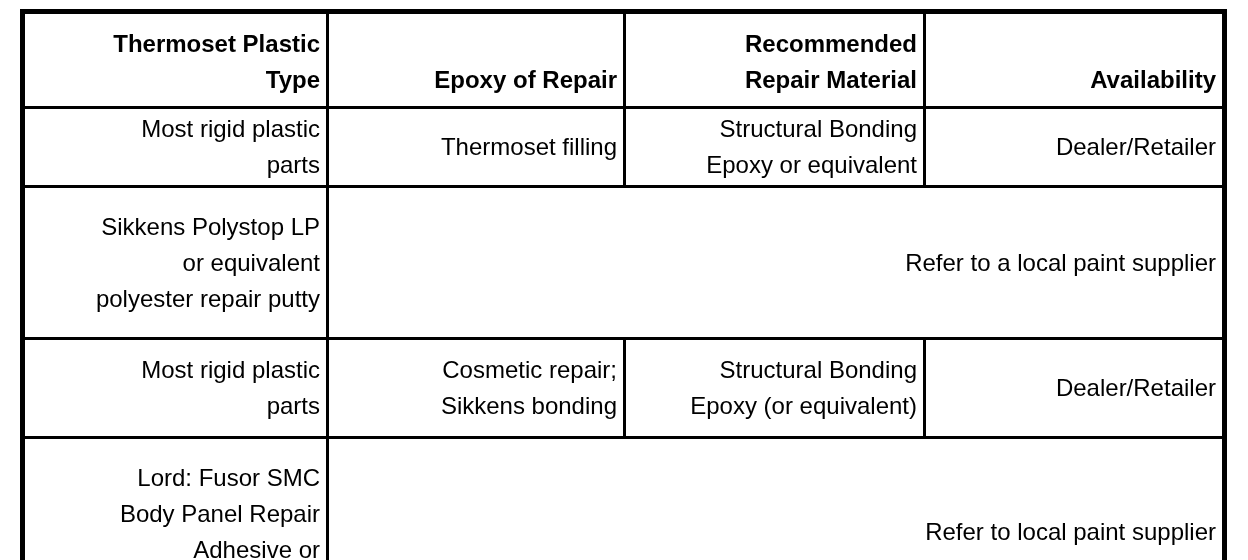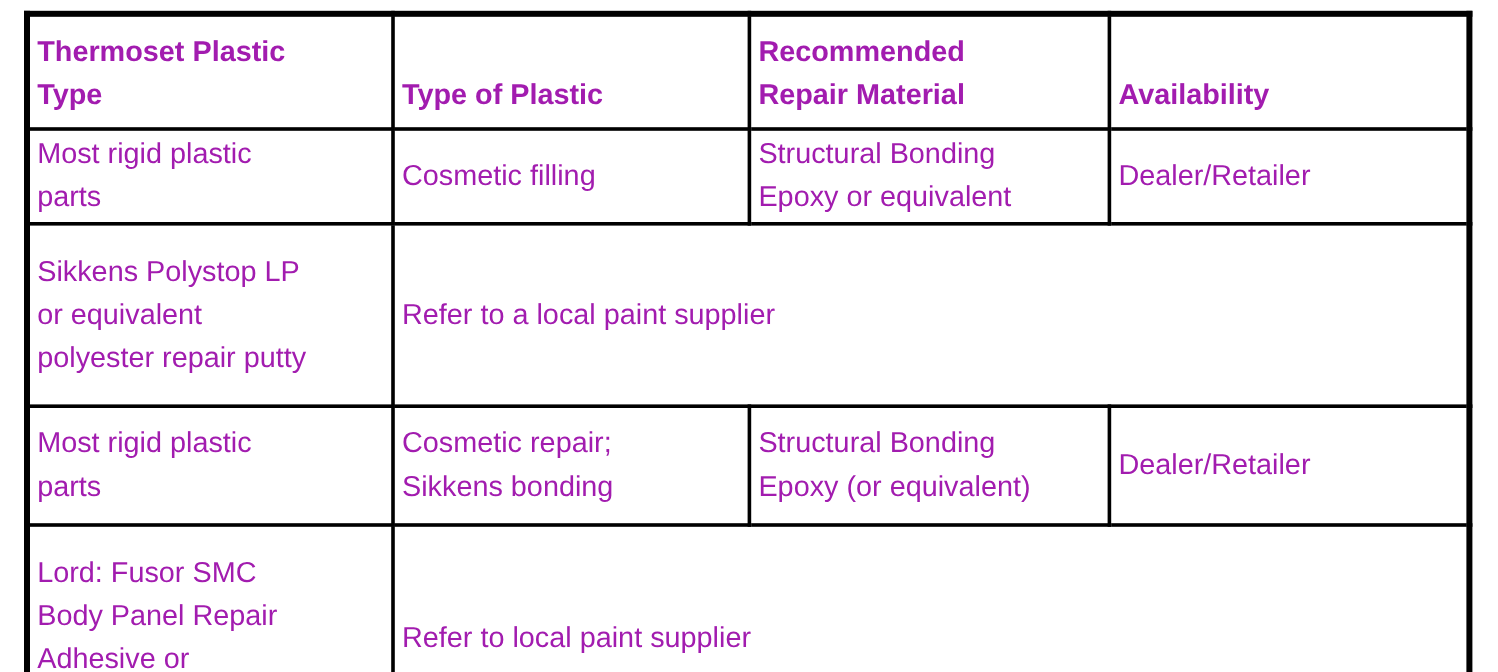--- a/index.html
+++ b/index.html
@@ -21,22 +21,22 @@
     top: 9px;
     width: 1202px;
     border-collapse: collapse;
     table-layout: fixed;
     border: 5px solid #000000;
   }
   .repair-table th,
   .repair-table td {
     border: 3px solid #000000;
     padding: 0 6px;
-    text-align: left;
-    color: #a21caf;
+    text-align: right;
+    color: #000000;
     font-size: 24px;
     line-height: 36px;
     white-space: pre-line;
     overflow: hidden;
   }
   .repair-table thead th {
     font-weight: bold;
     vertical-align: bottom;
     padding-bottom: 8px;
     height: 84px;
@@ -62,31 +62,31 @@
     <colgroup>
       <col class="c1">
         <col class="c2">
         <col class="c3">
         <col class="c4">
     </colgroup>
     <thead>
       <tr>
         <th>Thermoset Plastic
 Type</th>
-        <th>Type of Plastic</th>
+        <th>Epoxy of Repair</th>
         <th>Recommended
 Repair Material</th>
         <th>Availability</th>
       </tr>
     </thead>
     <tbody>
       <tr class="row-1">
         <td>Most rigid plastic
 parts</td>
-        <td>Cosmetic filling</td>
+        <td>Thermoset filling</td>
         <td>Structural Bonding
 Epoxy or equivalent</td>
         <td>Dealer/Retailer</td>
       </tr>
       <tr class="row-2">
         <td>Sikkens Polystop LP
 or equivalent
 polyester repair putty</td>
         <td colspan="3">Refer to a local paint supplier</td>
       </tr>

